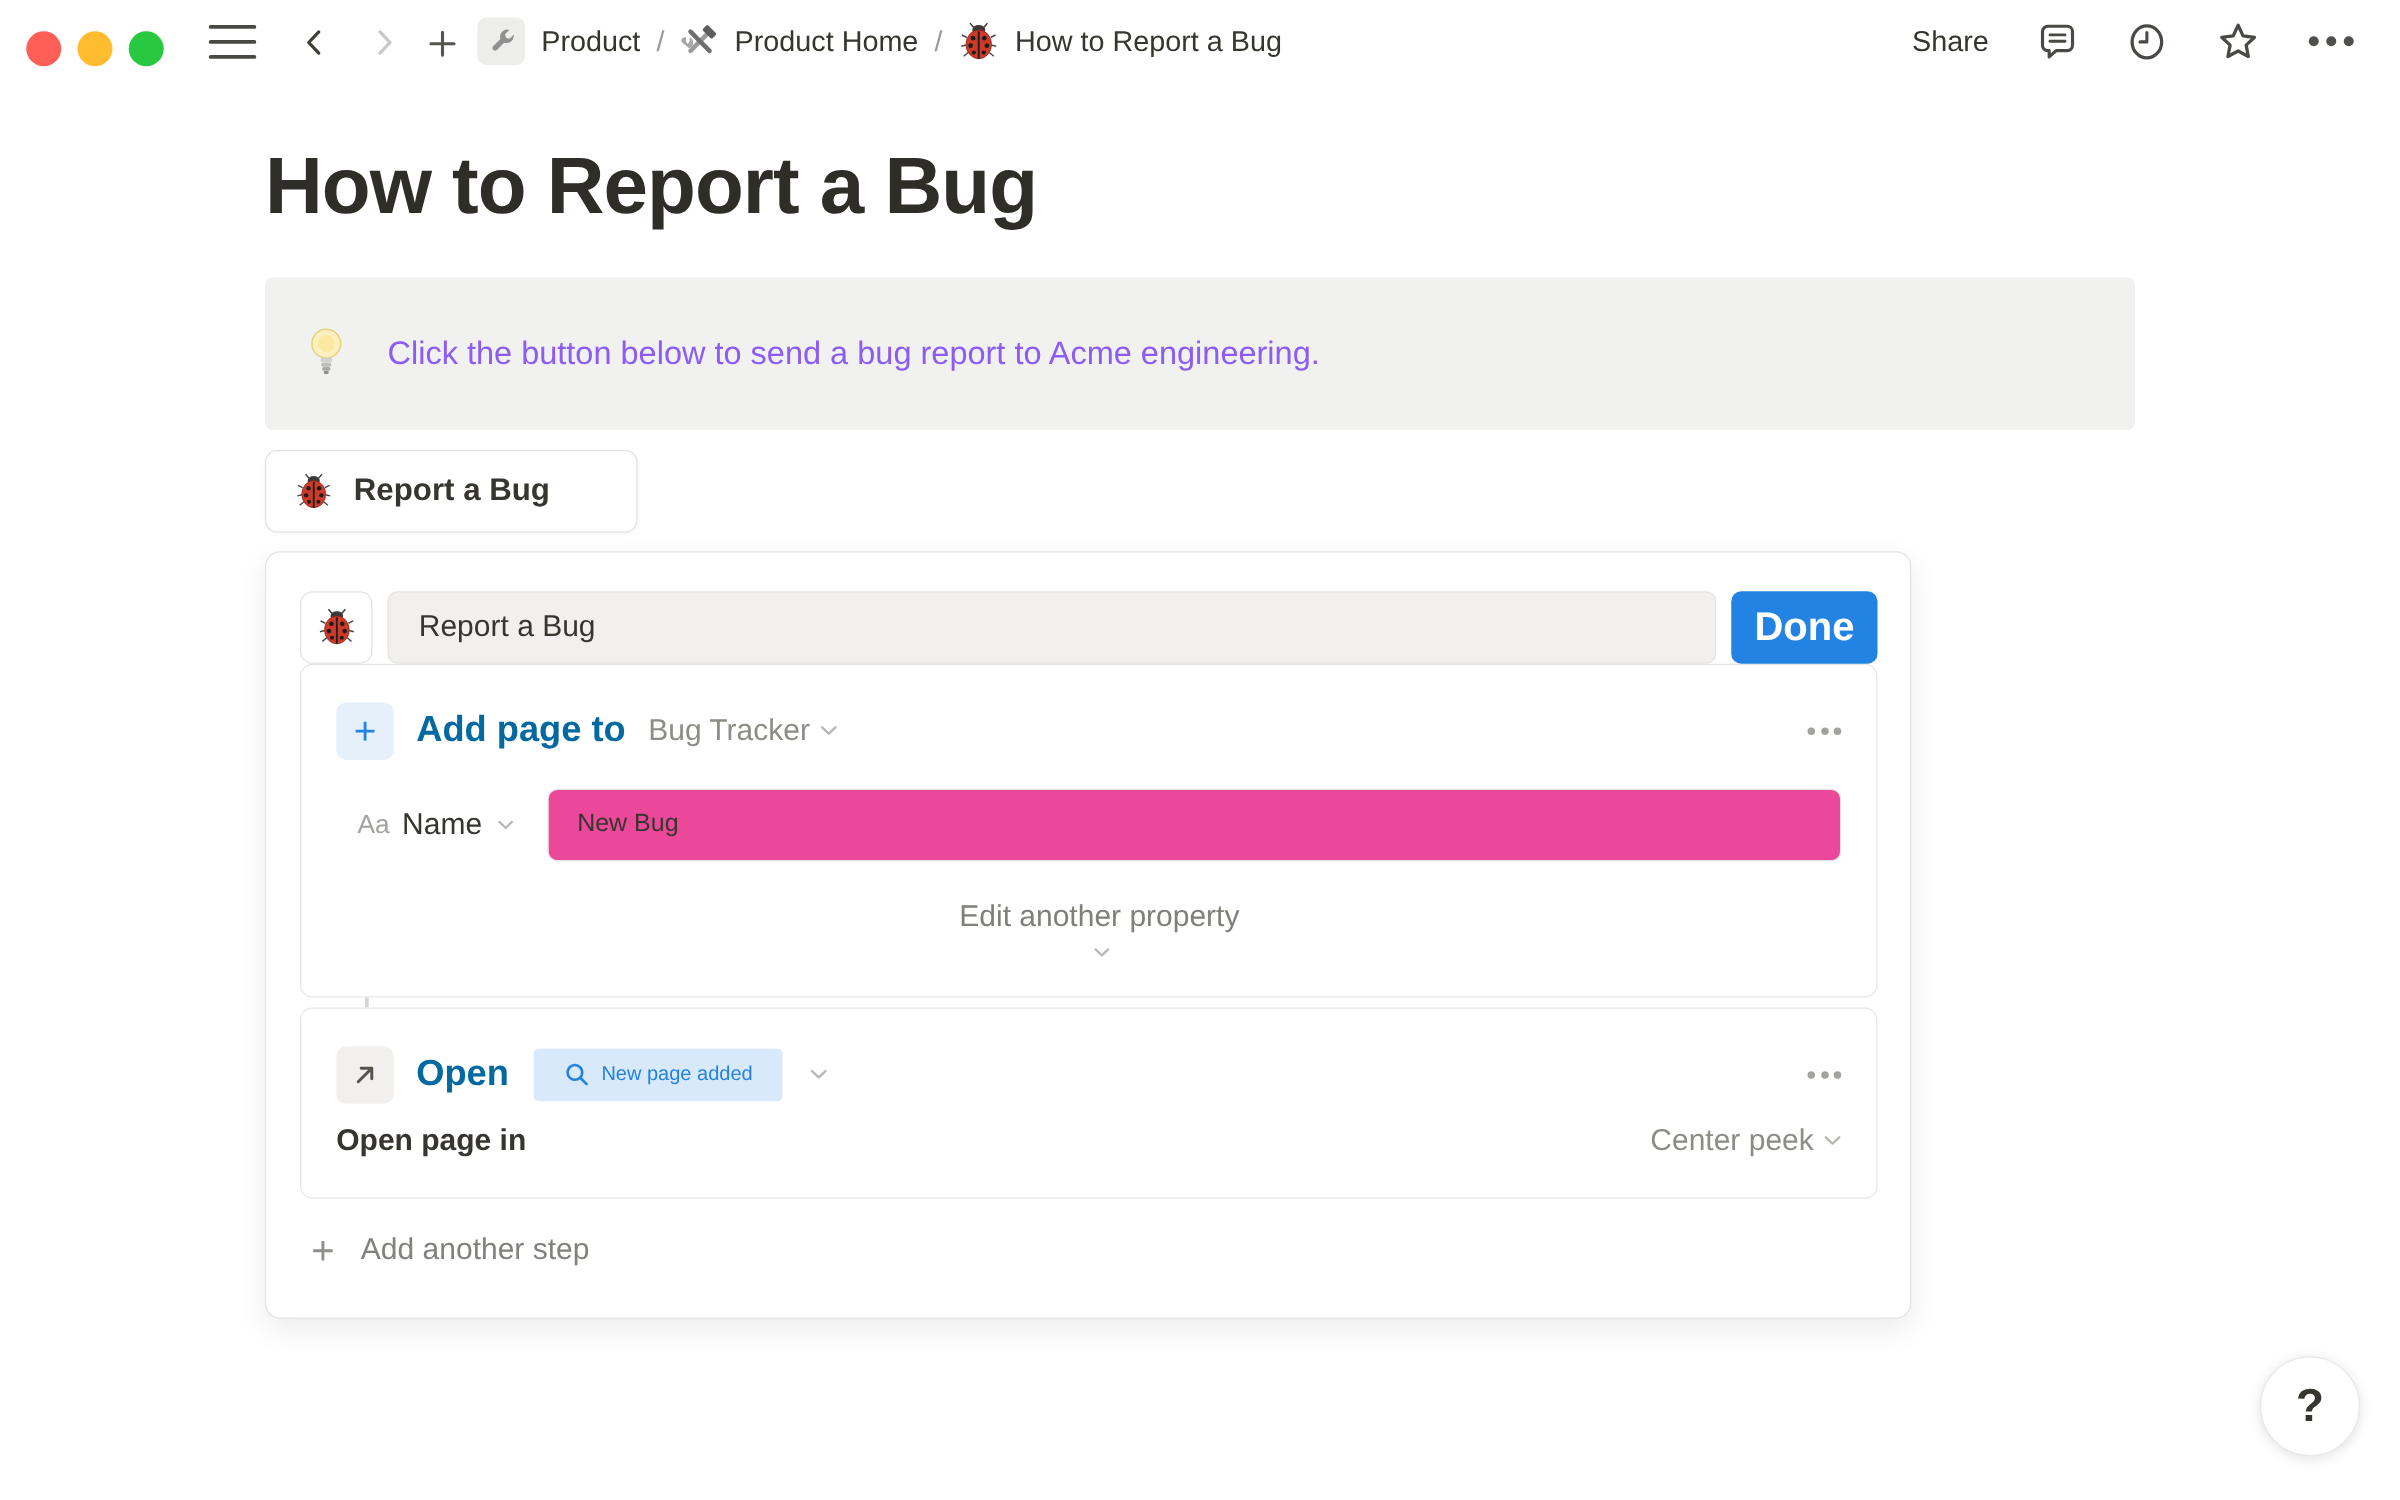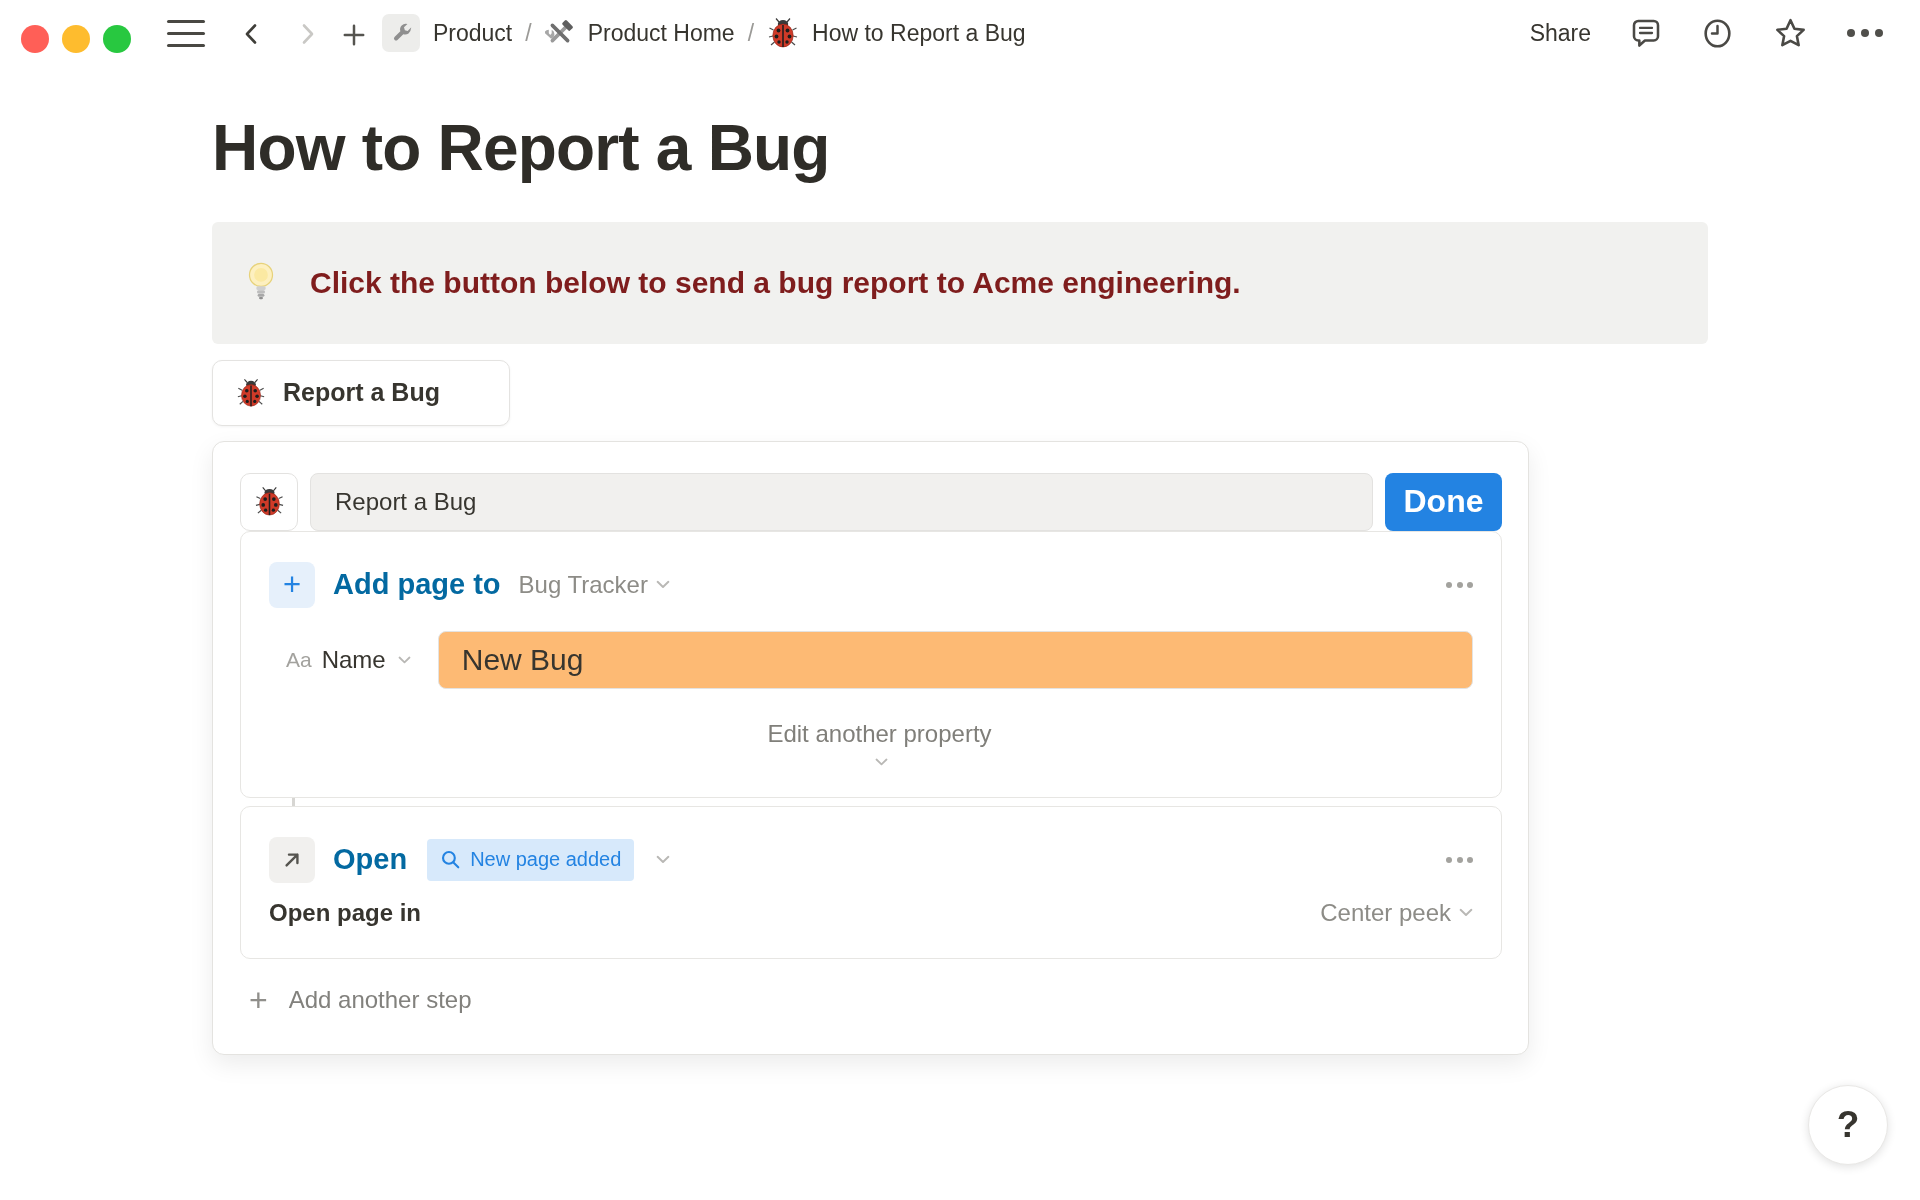--- a/index.html
+++ b/index.html
@@ -24,21 +24,21 @@
   .tb-right { position:absolute; right:37px; top:0; height:66px; display:flex; align-items:center; gap:39px; }
   .share { font-size:23px; color:#37352f; background:none; border:none; font-family:inherit; cursor:pointer; }
   .tb-icon { display:flex; align-items:center; justify-content:center; cursor:pointer; }
   .dots3 { display:flex; gap:6px; }
   .dots3 i { width:8px; height:8px; border-radius:50%; background:#504f4b; display:block; }
 
   
   main { padding-left:212px; }
   h1 { margin-top:46px; font-size:64px; font-weight:700; letter-spacing:-0.8px; color:#2f2d28; line-height:1.15; }
   .callout { margin-top:36px; width:1496px; height:122px; background:#f1f1ef; border-radius:6px; display:flex; align-items:center; padding-left:34px; }
-  .callout p { margin-left:34px; font-size:30px; font-weight:700; color:#7f1d1d; }
+  .callout p { margin-left:34px; font-size:26px; font-weight:400; color:#8b5cf6; }
   .bug-btn { margin-top:16px; width:298px; height:66px; background:#fff; border:1px solid #e4e3e1; border-radius:10px; box-shadow:0 1px 3px rgba(0,0,0,.05); display:flex; align-items:center; padding-left:23px; gap:17px; font-family:inherit; font-size:25px; font-weight:600; color:#37352f; cursor:pointer; }
 
   
   .panel { margin-top:15px; width:1317px; background:#fff; border:1px solid #e4e3e0; border-radius:12px; box-shadow:0 9px 24px rgba(0,0,0,.08); padding:31px 26px 0 27px; }
   .panel-head { display:flex; gap:12px; height:58px; }
   .icon-box { width:58px; height:58px; flex:none; border:1px solid #e3e2e0; border-radius:10px; display:flex; align-items:center; justify-content:center; cursor:pointer; }
   .name-input { flex:1; height:58px; background:#f1f0ee; border:1px solid #e3e2e0; border-radius:8px; padding:0 24px; font-family:inherit; font-size:24px; color:#37352f; outline:none; }
   .done { width:117px; height:58px; background:var(--color-accent,#2383e2); color:#fff; border:none; border-radius:8px; font-family:inherit; font-size:32px; font-weight:700; cursor:pointer; }
   .trigger { margin:46px 0 19px 7px; font-size:22px; color:#7c7b77; }
   .card { border:1px solid #e7e6e3; border-radius:10px; background:#fff; padding:30px 28px 31px 28px; }
@@ -48,24 +48,24 @@
   .step-blue { background:#e6f0fb; color:var(--color-accent,#2383e2); font-weight:400; }
   .step-gray { background:#f1f0ee; color:#55544f; }
   .strong { font-size:29px; font-weight:700; color:#0369a1; }
   .muted { font-size:24px; color:#8d8c87; }
   .chev { margin-left:4px; display:inline-flex; }
   .dots-s { margin-left:auto; display:flex; gap:4.5px; cursor:pointer; }
   .dots-s i { width:6px; height:6px; border-radius:50%; background:#a3a29e; display:block; }
   .prop-row { margin-top:23px; height:58px; padding-left:17px; }
   .aa { font-size:21px; color:#a3a29e; }
   .prop-name { font-size:24px; color:#37352f; margin:0 8px 0 10px; cursor:pointer; }
-  .prop-input { margin-left:27px; flex:1; height:58px; background:#fdba74; border:1px solid #e4e3e1; border-radius:8px; padding:0 23px; font-family:inherit; font-size:30px; color:#37352f; outline:none; }
+  .prop-input { margin-left:27px; flex:1; height:58px; background:#ec4899; border:1px solid #e4e3e1; border-radius:8px; padding:0 23px; font-family:inherit; font-size:20px; color:#37352f; outline:none; }
   .foot-row { margin-top:31px; gap:10px; padding-left:17px; font-size:24px; color:#807f7a; cursor:pointer;flex-direction:column; }
   .connector { width:3px; height:8px; background:#d7d6d3; margin-left:52px; }
-  .token { display:inline-flex; align-items:center; gap:9px; height:42px; padding:0 13px; margin-left:2px; background:#d7e9fb; border-radius:4px; color:var(--color-accent,#2383e2); font-size:20px; font-weight:500; cursor:pointer; }
+  .token { display:inline-flex; align-items:center; gap:9px; height:42px; padding:0 24px; margin-left:2px; background:#d7e9fb; border-radius:4px; color:var(--color-accent,#2383e2); font-size:16px; font-weight:500; cursor:pointer; }
   .open-row { margin-top:16px; }
   .strong2 { font-size:24px; font-weight:600; color:#37352f; }
   .right-group { margin-left:auto; display:flex; align-items:center; gap:4px; cursor:pointer; }
   .add-step { display:flex; align-items:center; gap:21px; margin:25px 0 0 9px; padding-bottom:38px; font-size:24px; color:#82817d; cursor:pointer; }
   .add-plus { font-size:32px; color:#908f8b; line-height:1; }
 
   .help-btn { position:absolute; right:32px; bottom:35px; width:80px; height:80px; border-radius:50%; background:#fff; border:1px solid #e9e8e6; box-shadow:0 2px 10px rgba(0,0,0,.12); font-family:inherit; font-size:37px; font-weight:700; color:#37352f; cursor:pointer; }
   svg { display:block; }
 </style>
 </head>

